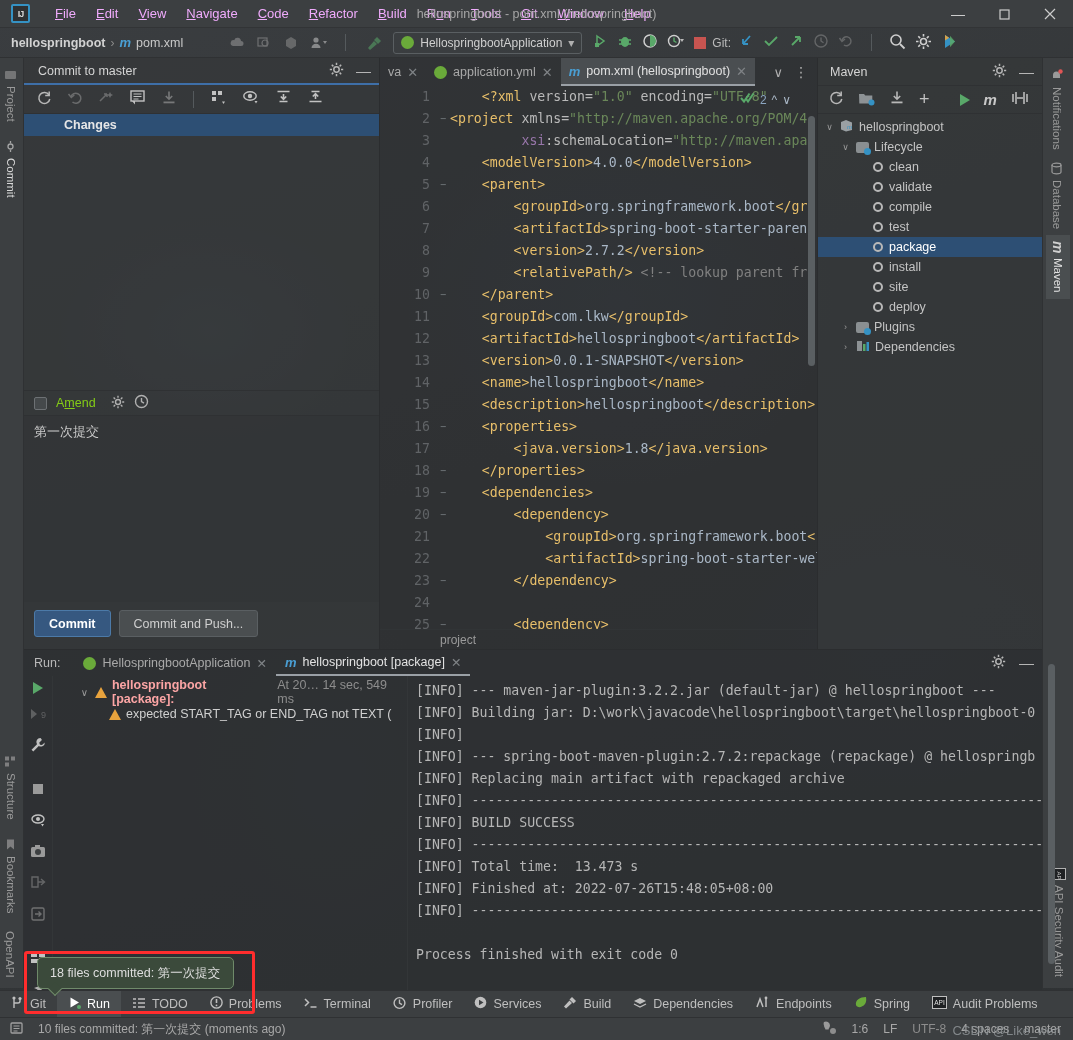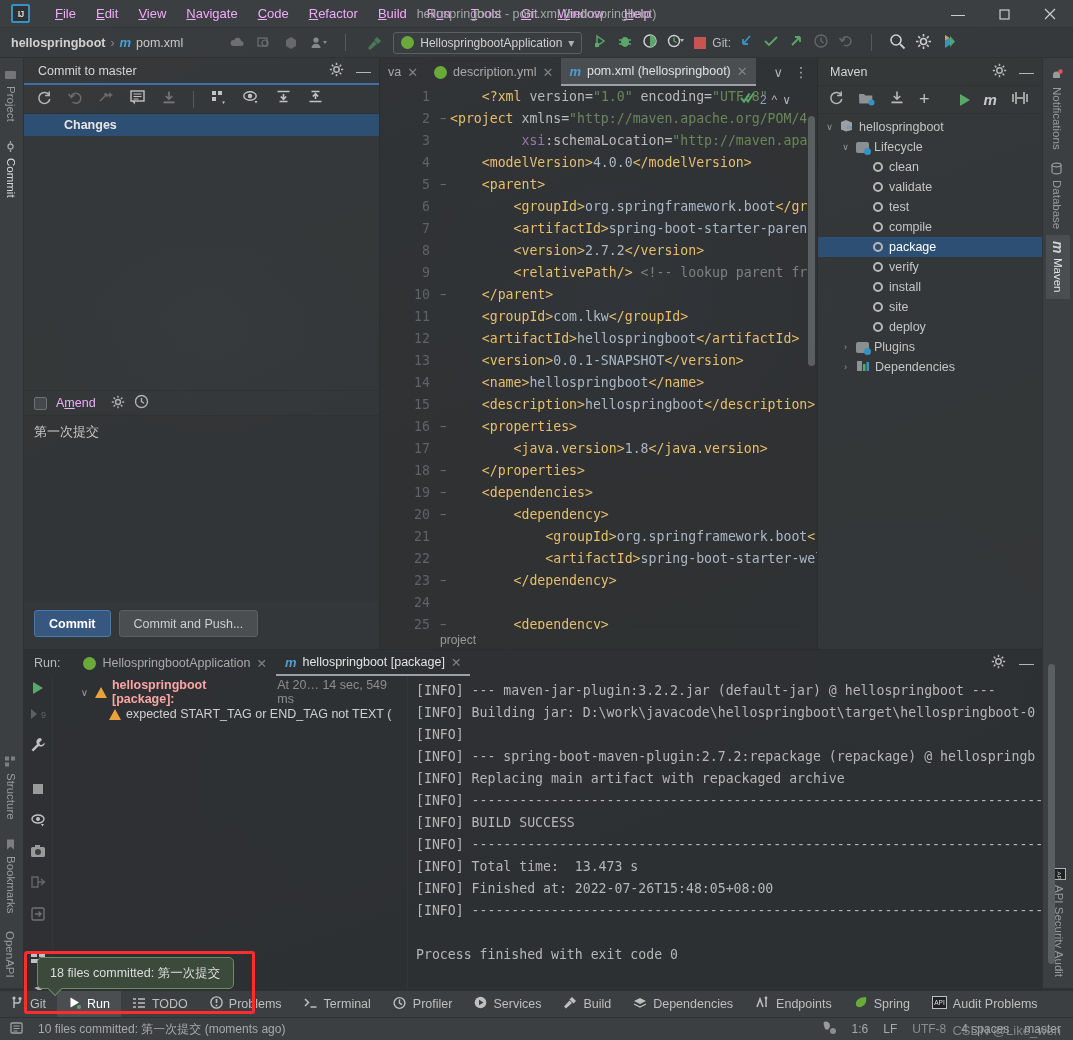--- a/index.html
+++ b/index.html
@@ -113,21 +113,21 @@
     padding-left: 40px; color: #e6e6e6; font-weight: bold; font-size: 12.5px;
   }
   .cw-list { flex: 1; }
   .cw-amend {
     height: 26px; display: flex; align-items: center; gap: 9px; padding-left: 10px;
     border-top: 1px solid #2f3133; border-bottom: 1px solid #2f3133;
   }
   .cb {
     width: 13px; height: 13px; border: 1px solid #6d7174; background: #45494b; border-radius: 2px;
   }
-  .amend-lbl { color: #f0abfc; font-size: 12.5px; }
+  .amend-lbl { color: #84cc16; font-size: 12.5px; }
   .cw-msg {
     flex: 0 0 186px; padding: 7px 10px; color: #c9c9c9; font-size: 13px;
     background: rgba(48,51,53,.45);
   }
   .cw-buttons { padding: 8px 10px 12px 10px; display: flex; gap: 8px; }
   .btn {
     height: 27px; padding: 0 14px; border-radius: 3px; font-size: 12.5px;
     display: flex; align-items: center; justify-content: center;
     border: 1px solid #5a5f62; background: #4a4e50; color: #cfcfcf;
   }
@@ -640,21 +640,21 @@
   </div>
 
   <div class="editor">
     <div class="tabs">
       <div class="tab">
         <span>va</span>
         <span class="x">✕</span>
       </div>
       <div class="tab">
         <span class="tab-spring"></span>
-        <span>description.yml</span>
+        <span>application.yml</span>
         <span class="x">✕</span>
       </div>
       <div class="tab active">
         <span class="m-badge">m</span>
         <span>pom.xml (hellospringboot)</span>
         <span class="x">✕</span>
       </div>
       <div class="tabs-right">
         <span style="color:#b0b0b0;font-size:13px;">∨</span>
         <span style="color:#b0b0b0;font-size:14px;line-height:8px;">⋮</span>
@@ -799,36 +799,31 @@
           <span>clean</span>
         </div>
         <div class="tree-row" style="padding-left: 38px;">
           <span class="twisty"></span>
           <span class="gear-ico"></span>
           <span>validate</span>
         </div>
         <div class="tree-row" style="padding-left: 38px;">
           <span class="twisty"></span>
           <span class="gear-ico"></span>
-          <span>test</span>
+          <span>compile</span>
         </div>
         <div class="tree-row" style="padding-left: 38px;">
           <span class="twisty"></span>
           <span class="gear-ico"></span>
-          <span>compile</span>
+          <span>test</span>
         </div>
         <div class="tree-row sel" style="padding-left: 38px;">
           <span class="twisty"></span>
           <span class="gear-ico"></span>
           <span>package</span>
-        </div>
-        <div class="tree-row" style="padding-left: 38px;">
-          <span class="twisty"></span>
-          <span class="gear-ico"></span>
-          <span>verify</span>
         </div>
         <div class="tree-row" style="padding-left: 38px;">
           <span class="twisty"></span>
           <span class="gear-ico"></span>
           <span>install</span>
         </div>
         <div class="tree-row" style="padding-left: 38px;">
           <span class="twisty"></span>
           <span class="gear-ico"></span>
           <span>site</span>

